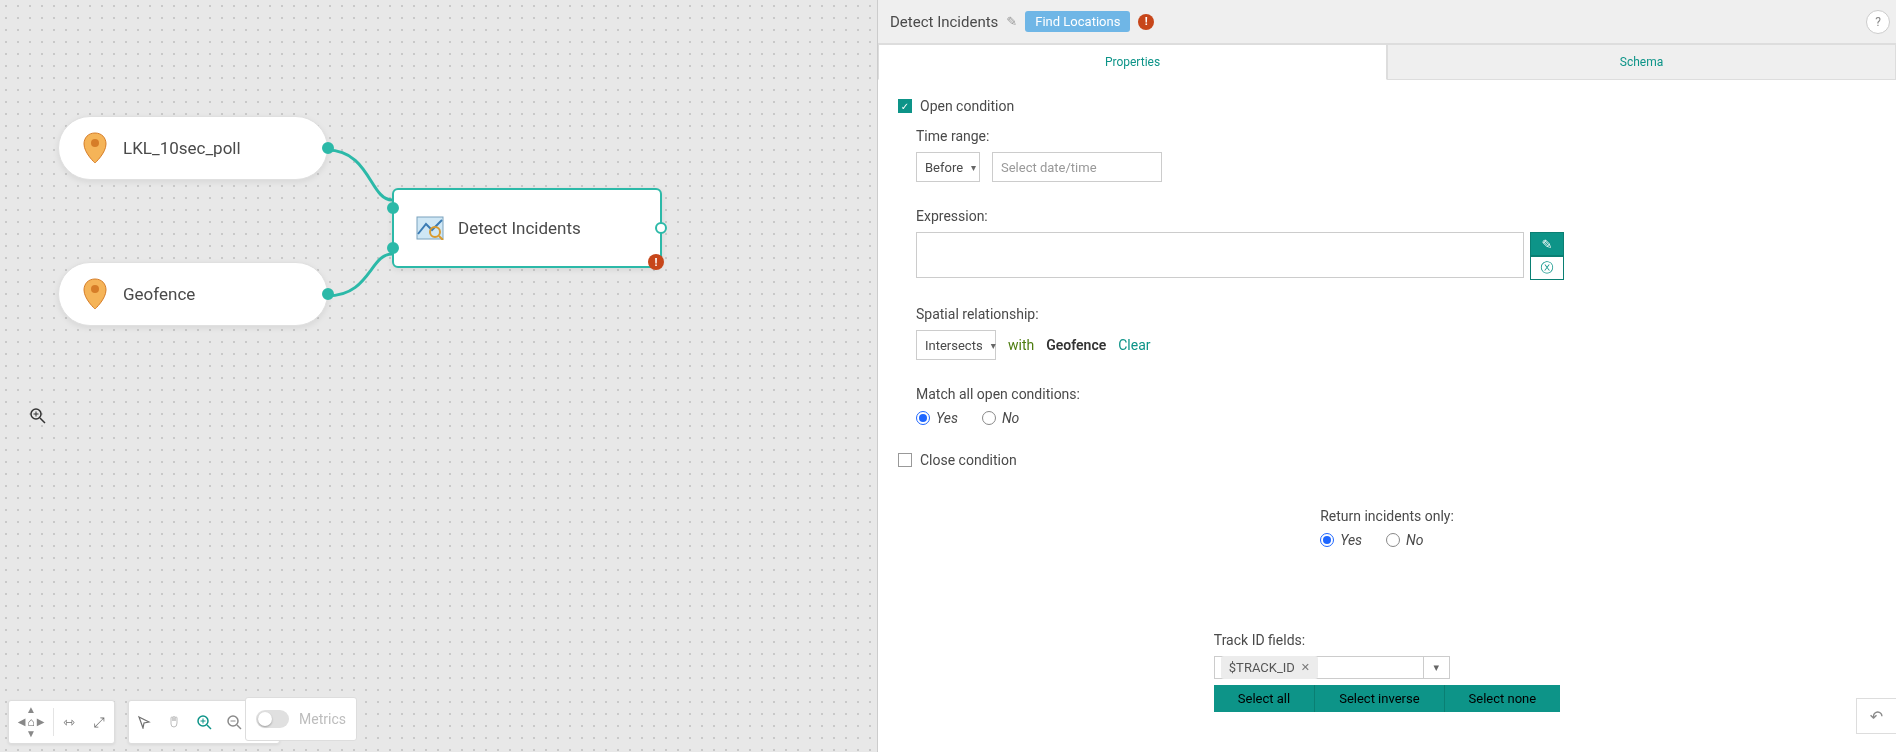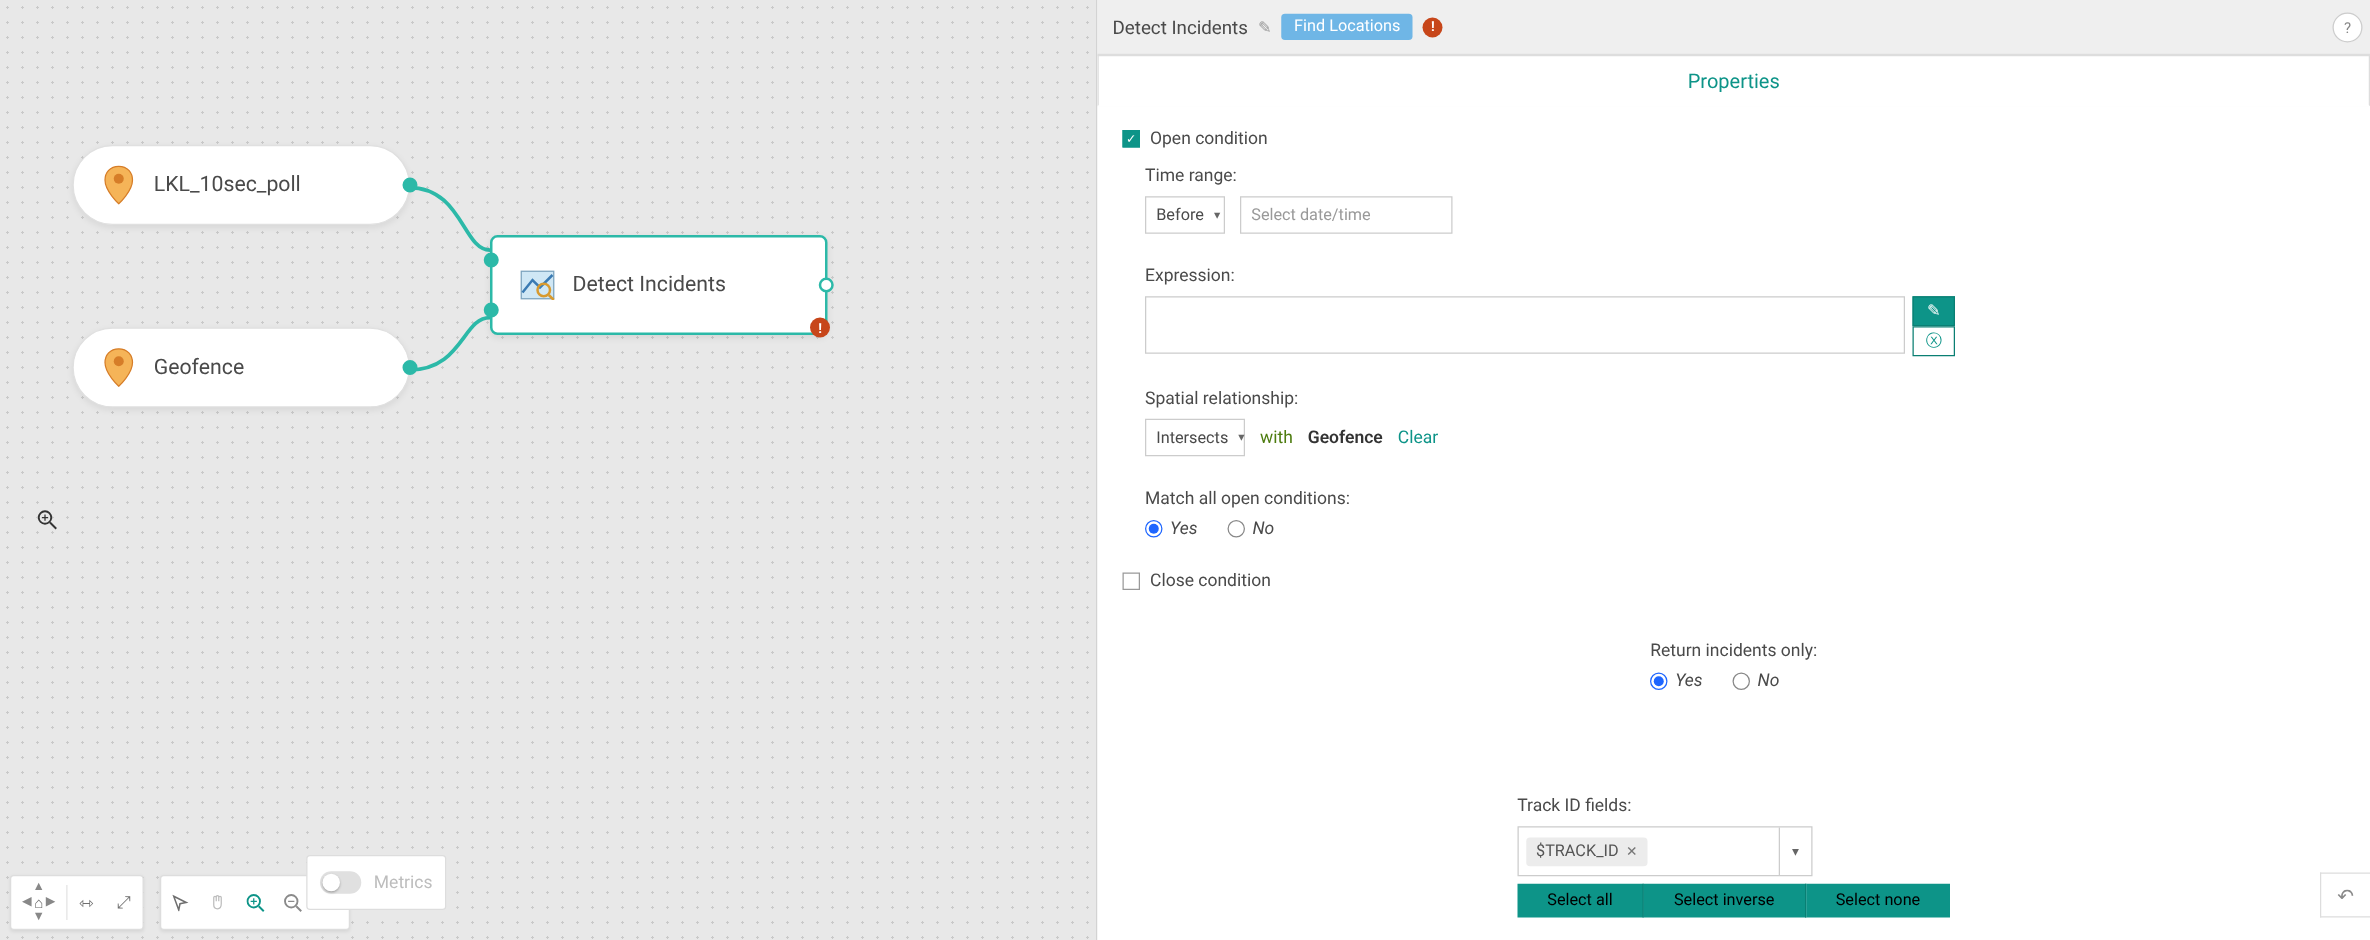--- a/index.html
+++ b/index.html
@@ -98,21 +98,21 @@
   background:#6fb6e6; color:#fff; font-size:13px; padding:3px 10px; border-radius:3px;
 }
 .hdr-close {
   position:absolute; right:6px; top:10px; width:24px; height:24px;
   border:1px solid #ccc; border-radius:50%; display:flex; align-items:center; justify-content:center;
   color:#888; font-size:12px; cursor:pointer; background:#fff;
 }
 
 .tabs { display:flex; background:#efefef; }
 .tab {
-  flex:1; text-align:center; padding:10px 0; font-size:16px; color:#0d9488;
+  flex:1; text-align:center; padding:10px 0; font-size:12px; color:#0d9488;
   border:1px solid #ddd; cursor:pointer;
 }
 .tab.active { background:#fff; border-bottom:1px solid #fff; }
 .tab.inactive { color:#0d9488; background:#efefef; }
 
 .panel-body {
   background:#fff; padding:18px 20px; height:calc(100% - 76px); overflow:auto; position:relative;
 }
 .check-row { display:flex; align-items:center; gap:8px; margin-bottom:14px; }
 .checkbox { width:14px; height:14px; border:1px solid #999; display:inline-flex; align-items:center; justify-content:center; }
@@ -154,21 +154,21 @@
 .radio.on { border-color:#1e66ff; }
 .radio-label { font-size:14px; color:#4a4a4a; display:flex; align-items:center; cursor:pointer;font-style:italic;}
 
 .bottom-grid { display:flex; gap:84px; align-items:center;flex-direction:column; }
 .chip {
   background:#ececec; border-radius:3px; padding:4px 8px; font-size:13px; color:#555;
   display:inline-flex; align-items:center; gap:6px;
 }
 .chip .x { color:#777; font-size:11px; cursor:pointer; }
 .combo {
-  display:flex; border:1px solid #ccc; width:236px; height:40px; align-items:center;
+  display:flex; border:1px solid #ccc; width:236px; height:23px; align-items:center;
   padding-left:6px; justify-content:space-between;
 }
 .combo .drop { width:26px; border-left:1px solid #ccc; height:100%; display:flex; align-items:center; justify-content:center; font-size:11px; color:#666; cursor:pointer;}
 .btn-row { display:flex; margin-top:6px; }
 .sel-btn {
   background:#0d9488; color:#000000; font-size:13px; padding:6px 24px; cursor:pointer;
   border-right:1px solid #0a7f73;
 }
 .sel-btn:last-child { border-right:none; }
 
@@ -272,37 +272,38 @@
     <div class="tool-btn">
       <svg width="15" height="15" viewBox="0 0 15 15">
           <circle cx="6" cy="6" r="5" fill="none" stroke="#8a8a8a" stroke-width="1.5"></circle>
           <line x1="10" y1="10" x2="14" y2="14" stroke="#8a8a8a" stroke-width="1.5"></line>
           <line x1="3.5" y1="6" x2="8.5" y2="6" stroke="#8a8a8a"></line>
         </svg>
     </div>
     <div class="tool-btn" style="color:#bdbdbd">‹</div>
   </div>
 
-  <div class="metrics-box" style="left:245px; bottom:24px;">
+  <div class="metrics-box" style="left:245px; bottom:11px;">
     <div class="toggle"></div>
     <span class="metrics-label">Metrics</span>
   </div>
 </div>
 
 <div class="panel">
   <div class="panel-header">
     <span class="hdr-title">Detect Incidents</span>
     <span class="hdr-pencil">✎</span>
     <span class="hdr-chip">Find Locations</span>
     <span class="error-badge" style="position:static;">!</span>
     <span class="hdr-close">?</span>
   </div>
 
   <div class="tabs">
     <div class="tab active">Properties</div>
+    <div class="tab inactive">Schema</div>
   </div>
 
   <div class="panel-body">
 
     <div class="check-row">
       <span class="checkbox checked">✓</span>
       <span class="check-label">Open condition</span>
     </div>
 
     <div class="section">

